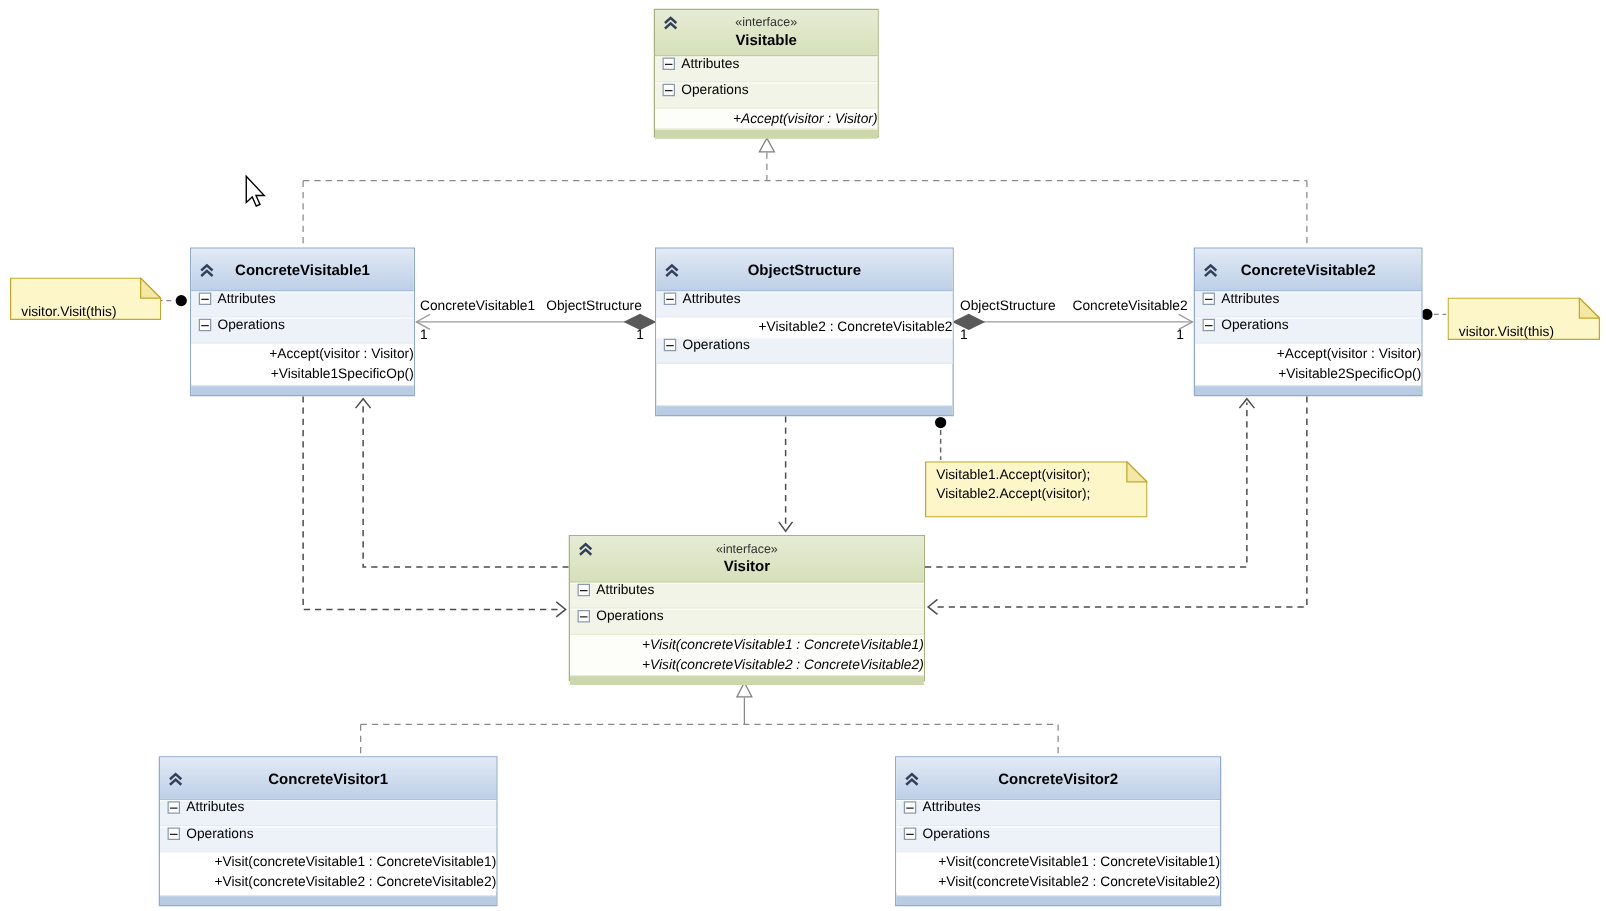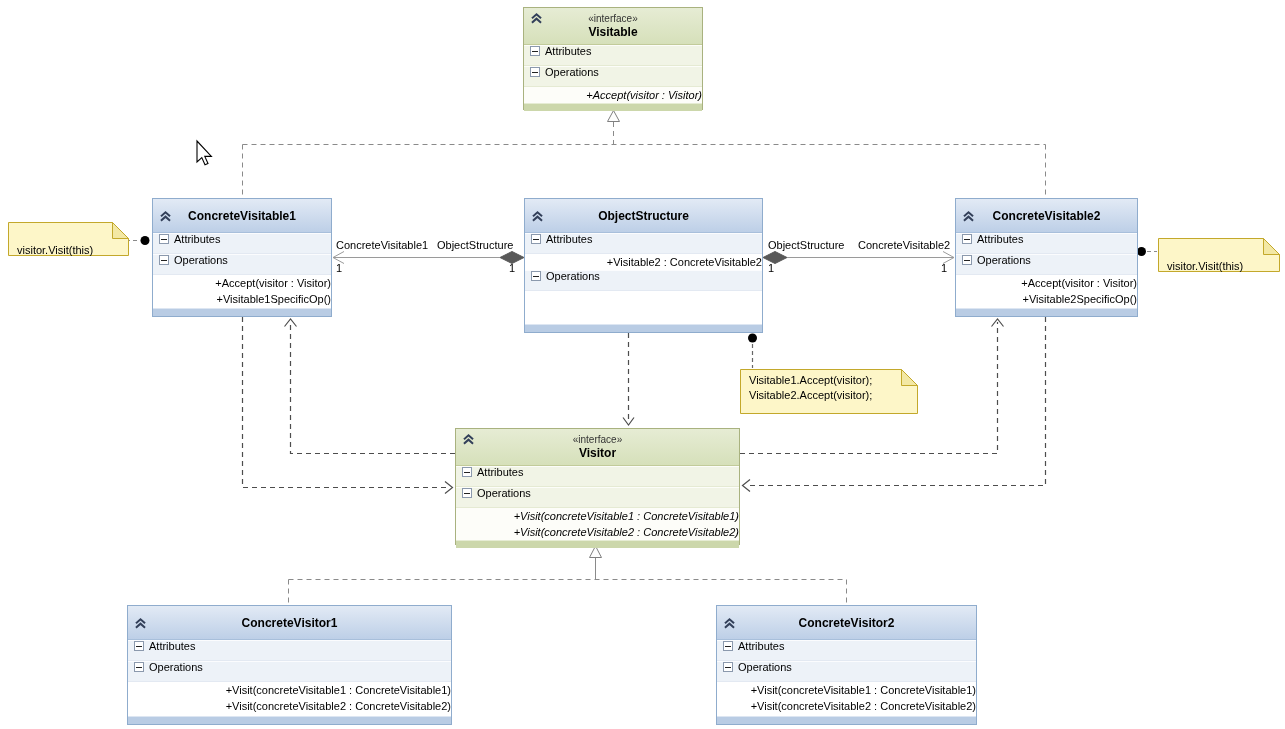--- a/index.html
+++ b/index.html
@@ -252,21 +252,21 @@
       <span class="minus">
           <i></i>
         </span>
       <span class="sec-label">Operations</span>
     </div>
     <div class="member ital">+Visit(concreteVisitable1 : ConcreteVisitable1)</div>
     <div class="member ital">+Visit(concreteVisitable2 : ConcreteVisitable2)</div>
     <div class="ftr"></div>
   </div>
 
-  <div class="uml-class blue" style="left:127px;top:605px;width:325px;height:120px;">
+  <div class="uml-class blue" style="left:127px;top:605px;width:271px;height:120px;">
     <div class="hdr one-line">
       <span class="chev">
         <svg viewBox="0 0 13 13" width="13" height="13">
             <path class="chv" d="M2.7 6.2 6.5 2.8 10.3 6.2"></path>
             <path class="chv" d="M2.7 10.6 6.5 7.2 10.3 10.6"></path>
           </svg>
       </span>
       <span class="cls-name">ConcreteVisitor1</span>
     </div>
     <div class="sec">

